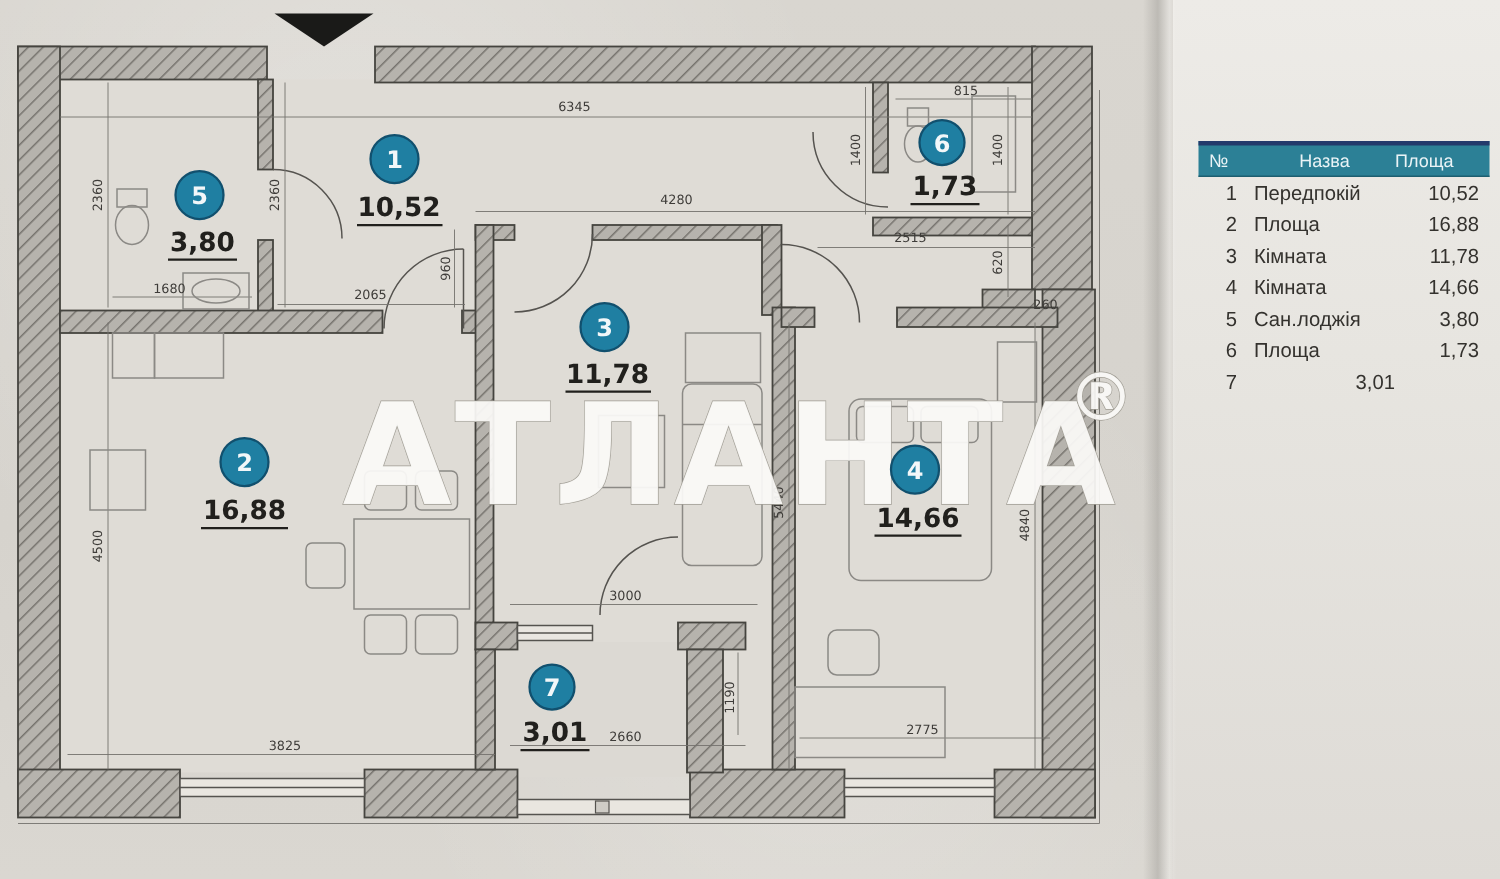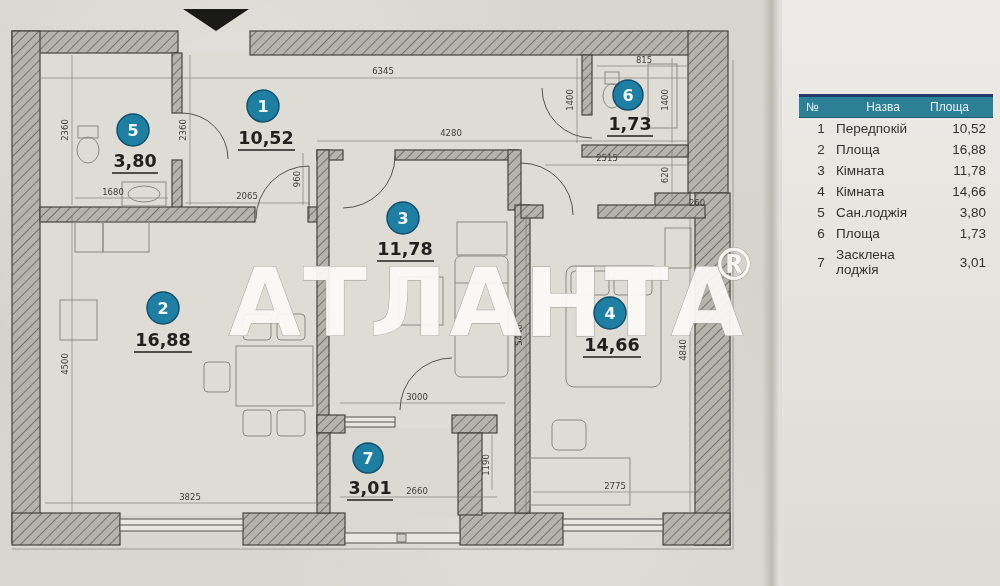--- a/index.html
+++ b/index.html
@@ -273,17 +273,16 @@
       <span class="lr-name">Сан.лоджія</span>
       <span class="lr-area">3,80</span>
     </div>
     <div class="legend-row">
       <span class="lr-num">6</span>
       <span class="lr-name">Площа</span>
       <span class="lr-area">1,73</span>
     </div>
     <div class="legend-row">
       <span class="lr-num">7</span>
-      <span class="lr-name">Засклена лоджія</span>
       <span class="lr-area">3,01</span>
     </div>
   </div>
 </div>
 
 </body></html>

